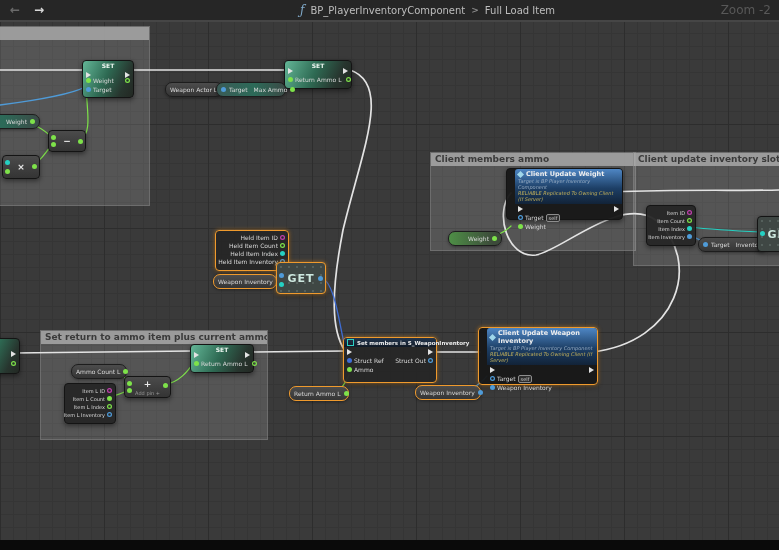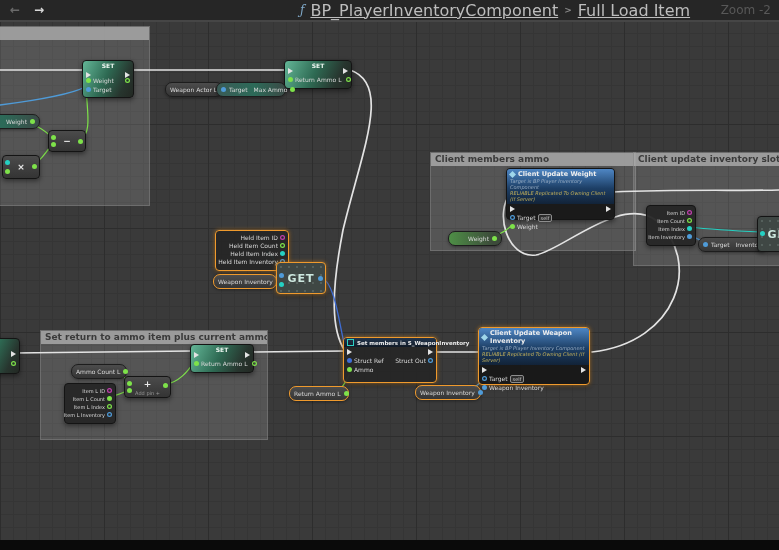--- a/index.html
+++ b/index.html
@@ -6,21 +6,21 @@
   .screen{position:relative;width:779px;height:550px;overflow:hidden;
     font-family:"DejaVu Sans",sans-serif;background:#3a3a3a;user-select:none;}
   
   .topbar{position:absolute;left:0;top:0;width:779px;height:20px;background:#262626;
     border-bottom:2px solid #464646;z-index:50;display:flex;align-items:center;}
   .navarrow{font-size:12px;font-weight:bold;margin-left:10px;line-height:20px;}
   .navarrow.back{color:#6a6a6a;}
   .navarrow.fwd{color:#d8d8d8;margin-left:14px;}
   .breadcrumb{position:absolute;left:300px;top:0;height:20px;display:flex;align-items:center;gap:6px;}
   .fn-icon{color:#7fa8c8;font-size:12px;font-style:italic;font-family:"DejaVu Serif",serif;}
-  .crumb{color:#bdbdbd;font-size:16px;text-decoration:underline;}
+  .crumb{color:#bdbdbd;font-size:10px;}
   .crumb-sep{color:#8a8a8a;font-size:9px;font-weight:bold;}
   .zoomlabel{position:absolute;right:8px;top:3px;color:#585858;font-size:12px;}
   
   .canvas{position:absolute;left:0;top:20px;width:779px;height:520px;background-color:#3a3a3a;
     background-image:
       linear-gradient(#2d2d2d 1px,transparent 1px),
       linear-gradient(90deg,#2d2d2d 1px,transparent 1px),
       linear-gradient(#353535 1px,transparent 1px),
       linear-gradient(90deg,#353535 1px,transparent 1px);
     background-size:104px 104px,104px 104px,13px 13px,13px 13px;}
@@ -47,21 +47,21 @@
   .pin.g.h{box-shadow:inset 0 0 0 1.2px var(--green);}
   .pin.b.h{box-shadow:inset 0 0 0 1.2px var(--blue);}
   .pin.m.h{box-shadow:inset 0 0 0 1.2px var(--magenta);}
   .exec{width:0;height:0;border-top:3px solid transparent;border-bottom:3px solid transparent;
     border-left:5px solid #e3e3e3;flex:none;display:inline-block;}
   .spacer{flex:1;}
   
   .setnode{background:linear-gradient(115deg,#63b697,#2e6a53 45%,#27352e 78%,#232823);}
   .set-title{font-size:6px;font-weight:bold;color:#eef7f2;text-align:center;height:9px;line-height:9px;}
   
-  .bignode{background:#181818f5;}
+  .bignode{background:#181818f5;padding-left:8px;}
   .bhead{background:linear-gradient(180deg,#4e86c4,#1d3f66 55%,#122338);border-radius:3px 3px 0 0;
     padding:1px 3px 2px 3px;}
   .btitle{font-size:6.5px;font-weight:bold;color:#f0f0f0;display:flex;align-items:center;gap:3px;}
   .ev-icon{width:5px;height:5px;background:#9fd6ea;transform:rotate(45deg);flex:none;display:inline-block;}
   .bsub{font-size:5px;font-style:italic;color:#93a9c0;line-height:6px;}
   .bsub.warn{color:#c3b05a;}
   .selfbox{font-size:5px;color:#cfcfcf;border:1px solid #8d8d8d;border-radius:2px;
     padding:0 2px;background:#2c2c2c;line-height:6px;}
   
   .structhead{background:linear-gradient(180deg,#23354c,#101a27);border-radius:3px 3px 0 0;

